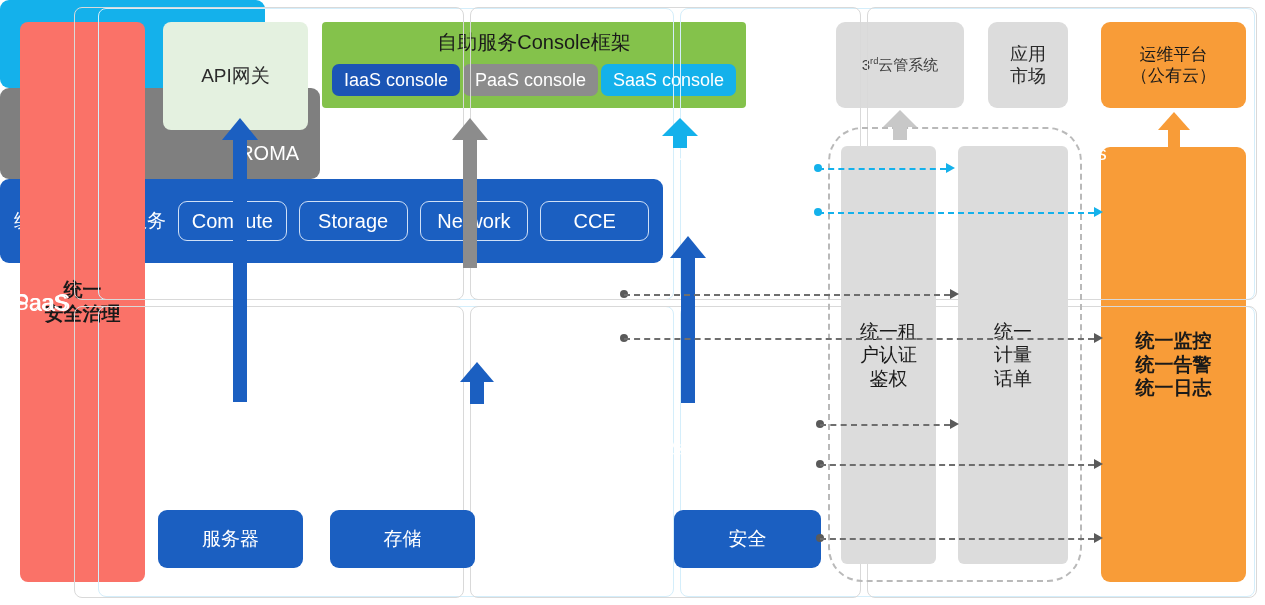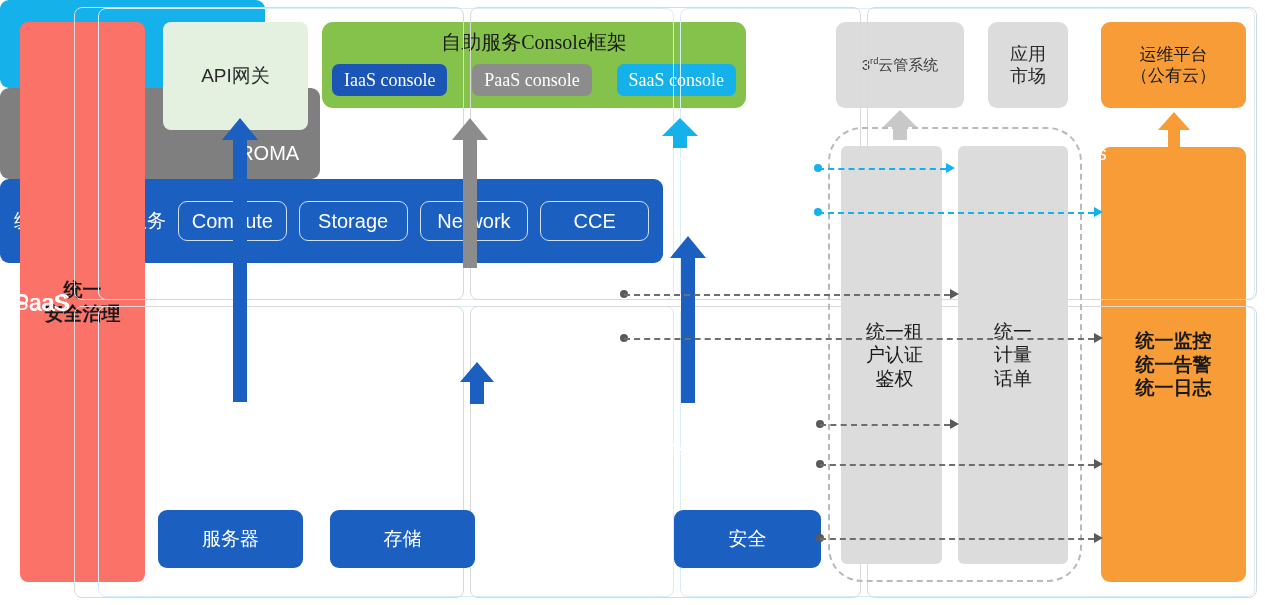--- a/index.html
+++ b/index.html
@@ -9,21 +9,21 @@
   .rnd{border-radius:9px;}
   .chip{box-sizing:border-box;display:flex;align-items:center;justify-content:center;border-radius:7px;white-space:nowrap;}
 
   
   #sec-gov{left:20px;top:22px;width:125px;height:560px;background:#fa7268;color:#1a1a1a;font-size:19px;font-weight:700;border-radius:8px;}
 
   
   #api-gw{left:163px;top:22px;width:145px;height:108px;background:#e4f1e0;color:#2b2b2b;font-size:19px;border-radius:8px;}
 
   
-  #console-frame{left:322px;top:22px;width:424px;height:86px;background:#84c24b;border-radius:11px;font-family:Liberation Serif, serif;}
+  #console-frame{left:322px;top:22px;width:424px;height:86px;background:#84c24b;border-radius:4px;}
   #console-title{position:absolute;left:0;right:0;top:8px;text-align:center;color:#1a1a1a;font-size:20px;font-weight:400;}
   #console-chips{position:absolute;left:10px;right:10px;top:42px;height:32px;display:flex;justify-content:space-between;align-items:center;}
   #console-chips .chip{height:32px;padding:0 12px;font-size:18px;color:#ffffff;}
   .c-iaas{background:#1b55b5;}
   .c-paas{background:#8c8c8c;}
   .c-saas{background:#14b1eb;}
 
   
   #third-cloud{left:836px;top:22px;width:128px;height:86px;background:#dcdcdc;color:#3c3c3c;font-size:15px;border-radius:9px;}
   #app-market{left:988px;top:22px;width:80px;height:86px;background:#dcdcdc;color:#2b2b2b;font-size:18px;border-radius:9px;}
@@ -49,21 +49,21 @@
   #infra{left:158px;top:402px;width:663px;height:84px;background:#1b5fc1;border-radius:9px;display:flex;align-items:center;padding:0 14px;box-sizing:border-box;gap:12px;}
   #infra-label{color:#fff;font-size:19px;white-space:nowrap;}
   #infra .chip{flex:1;height:40px;border:1.6px solid #cfe0f7;color:#ffffff;font-size:20px;background:transparent;border-radius:9px;}
 
   
   .bottombox{position:absolute;top:510px;height:58px;background:#1b5fc1;color:#fff;font-size:19px;border-radius:9px;display:flex;align-items:center;justify-content:center;}
 
   
   #dash-zone{position:absolute;left:828px;top:127px;width:254px;height:455px;border:2.5px dashed #b9b9b9;border-radius:34px;box-sizing:border-box;}
   .graycol{position:absolute;background:#dcdcdc;border-radius:6px;color:#1a1a1a;font-size:19px;display:flex;align-items:center;justify-content:center;text-align:center;line-height:1.22;}
-  #gray-auth{left:841px;top:146px;width:95px;height:418px;padding-left:6px;}
+  #gray-auth{left:841px;top:146px;width:95px;height:418px;}
   #gray-meter{left:958px;top:146px;width:110px;height:418px;}
 
   
   .uarrow{position:absolute;}
   .uarrow .stem{position:absolute;left:50%;transform:translateX(-50%);bottom:0;}
   .uarrow .head{position:absolute;left:50%;transform:translateX(-50%);top:0;width:0;height:0;border-style:solid;border-left-color:transparent;border-right-color:transparent;}
 
   
   .dline{position:absolute;height:0;border-top:2px dashed #6e6e6e;}
   .dline.cy{border-top:2px dashed #14b1eb;}

